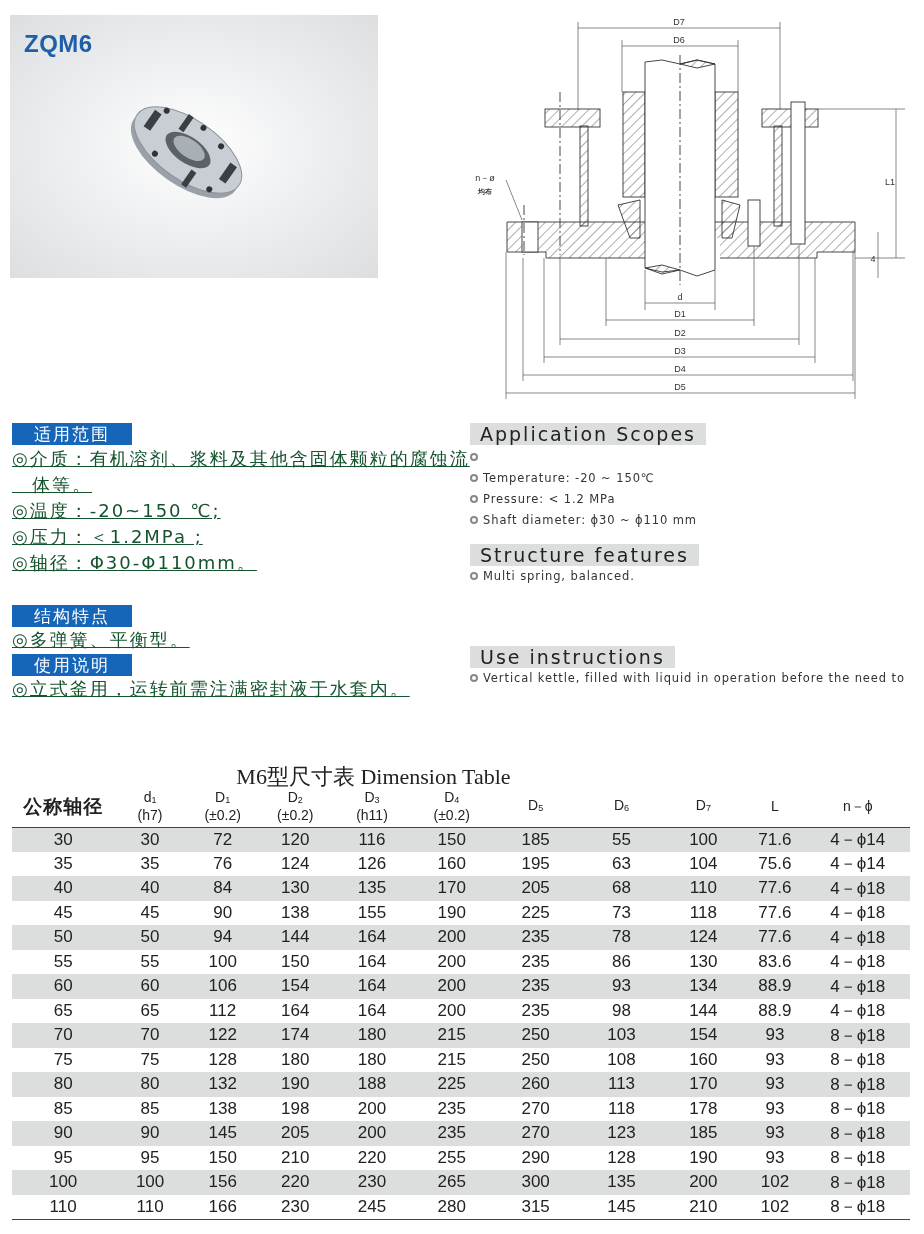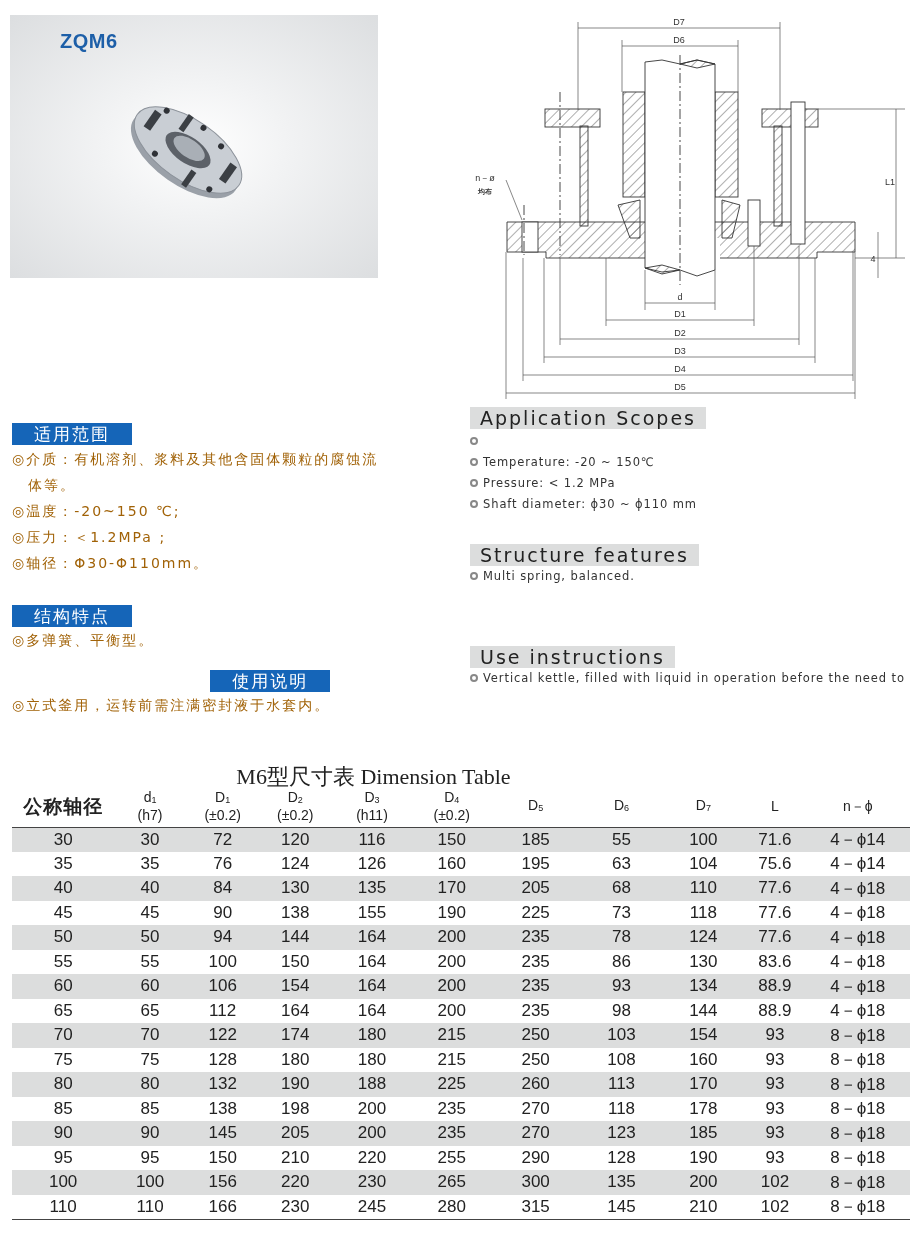--- a/index.html
+++ b/index.html
@@ -4,29 +4,29 @@
 <style>
   * { box-sizing: border-box; margin: 0; padding: 0; }
   body { width: 924px; height: 1234px; background: #ffffff; position: relative; overflow: hidden;
          font-family: "DejaVu Sans", sans-serif; color: #231f20; }
   .abs { position: absolute; }
 
   
   #photo { left: 10px; top: 15px; width: 368px; height: 263px;
            background: radial-gradient(ellipse at 50% 50%, #ffffff 0%, #f2f3f4 35%, #dcdee0 100%); }
   #model { left: 24px; top: 30px; font-family: "Liberation Sans", sans-serif; font-weight: bold;
-           font-size: 20px; color: #1d5fa8; letter-spacing: 0.5px; margin-left: 36px; }
+           font-size: 24px; color: #1d5fa8; letter-spacing: 0.5px; }
 
   
   #drawing { left: 460px; top: 0; width: 464px; height: 410px; }
 
   
   .cn-head { background: #1565b8; color: #fff; font-size: 17px; padding: 0 22px; height: 22px; line-height: 22px;
              letter-spacing: 2px; display: inline-block; }
-  .cn-line { font-size: 14px; color: #a16207; letter-spacing: 2px; line-height: 26px; white-space: nowrap; }
+  .cn-line { font-size: 18px; color: #14532d; letter-spacing: 2px; line-height: 26px; white-space: nowrap; text-decoration: underline; }
   .en-head { background: #dcdddd; color: #222; font-size: 19px; padding: 0 10px; height: 22px; line-height: 22px;
              letter-spacing: 2px; display: inline-block; font-family: "DejaVu Sans", sans-serif; }
   .en-line { font-size: 11.5px; color: #333; letter-spacing: 0.9px; line-height: 21px; white-space: nowrap; }
   .bullet-en { display: inline-block; width: 8px; height: 8px; border: 2px solid #888; border-radius: 50%;
                margin-right: 5px; vertical-align: 0px; }
 
   
   #table-title { left: 0; width: 747px; top: 762px; text-align: center; font-family: "Liberation Serif", serif;
                  font-size: 22px; color: #222; }
   #dim-table { left: 12px; top: 787px; width: 898px; border-collapse: collapse; font-family: "Liberation Sans", sans-serif; }
@@ -151,26 +151,26 @@
     <div class="cn-line">　体等。</div>
     <div class="cn-line">◎温度：-20~150 ℃;</div>
     <div class="cn-line">◎压力：＜1.2MPa ;</div>
     <div class="cn-line">◎轴径：Φ30-Φ110mm。</div>
   </div>
 </div>
 <div class="abs" style="left:12px; top:605px;">
   <div class="cn-head">结构特点</div>
   <div class="cn-line">◎多弹簧、平衡型。</div>
 </div>
-<div class="abs" style="left:12px; top:670px;text-align:right;">
+<div class="abs" style="left:12px; top:654px;">
   <div class="cn-head">使用说明</div>
   <div class="cn-line">◎立式釜用，运转前需注满密封液于水套内。</div>
 </div>
 
-<div class="abs" style="left:470px; top:407px;">
+<div class="abs" style="left:470px; top:423px;">
   <div class="en-head">Application Scopes</div>
   <div style="margin-top:2px;">
     <div class="en-line"><span class="bullet-en"></span> </div>
     <div class="en-line"><span class="bullet-en"></span><span>Temperature: -20 ~ 150℃</span></div>
     <div class="en-line"><span class="bullet-en"></span><span>Pressure: &lt; 1.2 MPa</span></div>
     <div class="en-line"><span class="bullet-en"></span><span>Shaft diameter: ϕ30 ~ ϕ110 mm</span></div>
   </div>
 </div>
 <div class="abs" style="left:470px; top:544px;">
   <div class="en-head">Structure features</div>

